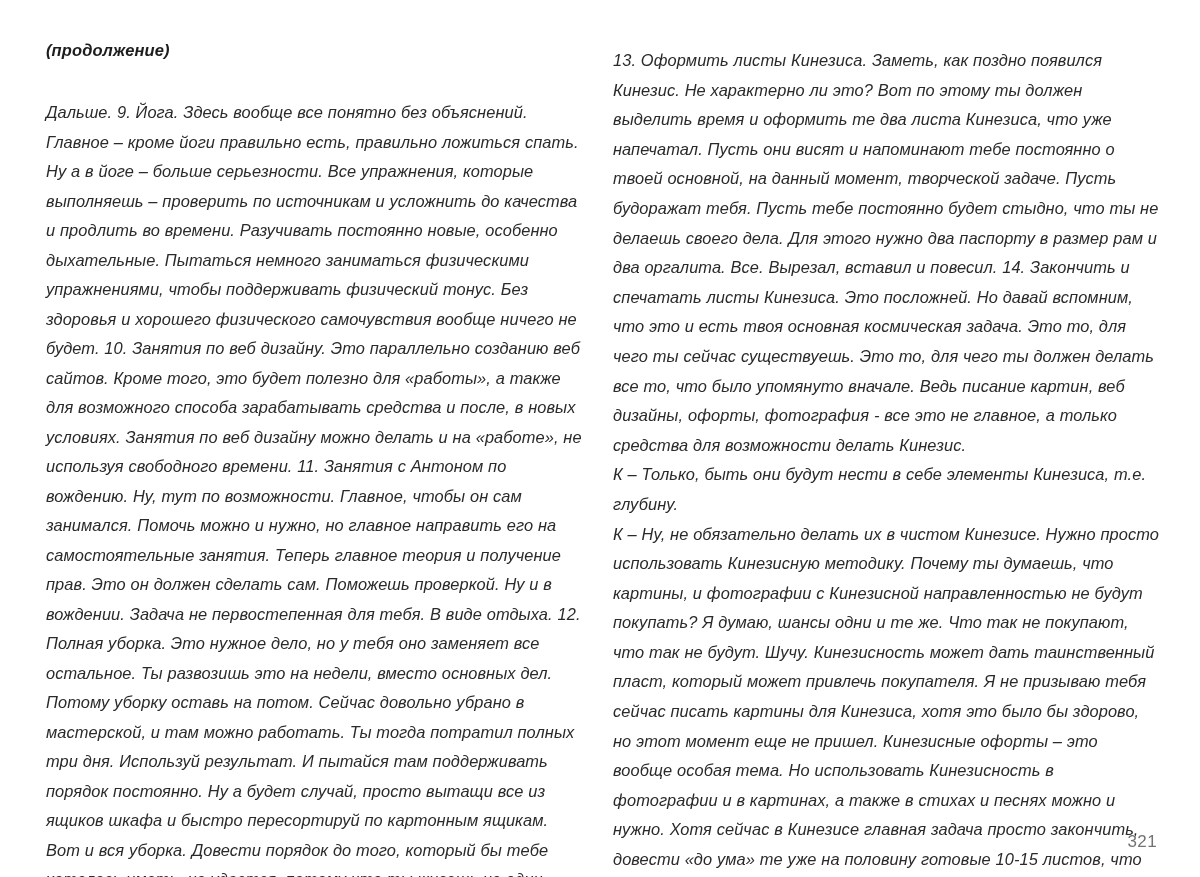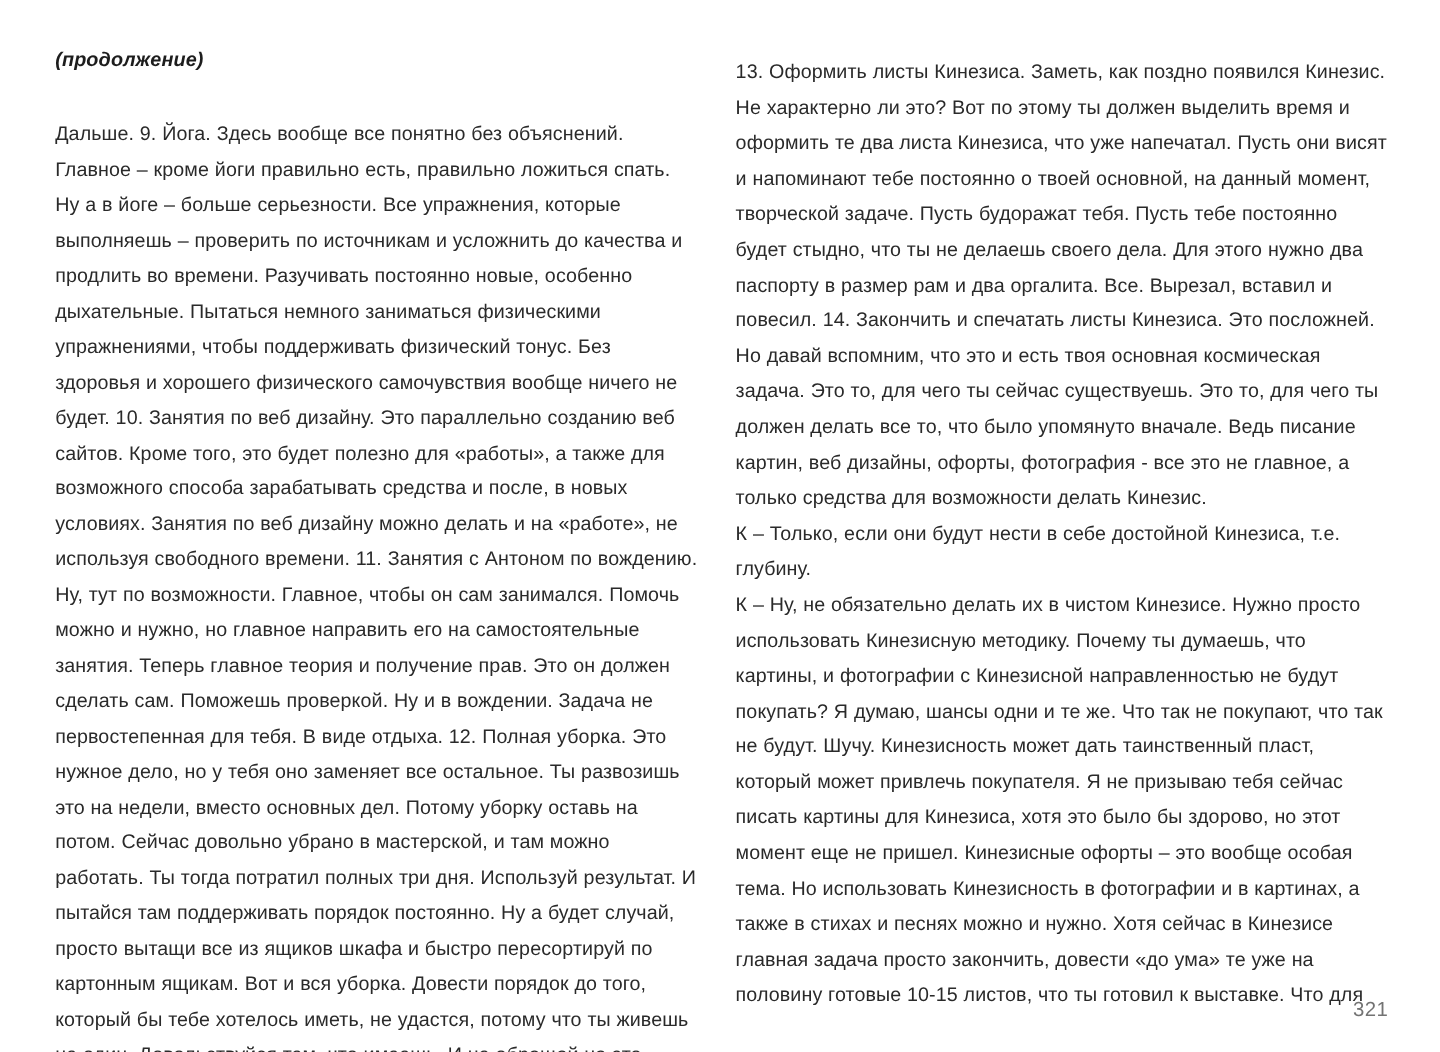--- a/index.html
+++ b/index.html
@@ -63,33 +63,34 @@
     right: 43px;
     top: 832px;
     font-size: 17px;
     line-height: 20px;
     color: #737373;
     letter-spacing: 0.4px;
     margin: 0;
   }
   .para {
     margin: 0;
+    font-style: italic;
   }
 </style>
 </head>
 <body>
 
 <div class="page">
 
   <div class="column col-left">
     <div class="continuation-heading">(продолжение)</div>
     <p class="body-text para">Дальше. 9. Йога. Здесь вообще все понятно без объяснений. Главное – кроме йоги правильно есть, правильно ложиться спать. Ну а в йоге – больше серьезности. Все упражнения, которые выполняешь – проверить по источникам и усложнить до качества и продлить во времени. Разучивать постоянно новые, особенно дыхательные. Пытаться немного заниматься физическими упражнениями, чтобы поддерживать физический тонус. Без здоровья и хорошего физического самочувствия вообще ничего не будет. 10. Занятия по веб дизайну.  Это параллельно созданию веб сайтов. Кроме того, это будет полезно для «работы», а также для возможного способа зарабатывать средства и после, в новых условиях. Занятия по веб дизайну можно делать и на «работе», не используя свободного времени. 11. Занятия с Антоном по вождению.  Ну, тут по возможности. Главное, чтобы он сам занимался. Помочь можно и нужно, но главное направить его на самостоятельные занятия. Теперь главное теория и получение прав. Это он должен сделать сам. Поможешь проверкой. Ну и в вождении. Задача не первостепенная для тебя. В виде отдыха. 12. Полная уборка. Это нужное дело, но у тебя оно заменяет все остальное. Ты развозишь это на недели, вместо основных дел. Потому уборку оставь на потом. Сейчас довольно убрано в мастерской, и там можно работать. Ты тогда потратил полных три дня. Используй результат. И пытайся там поддерживать порядок постоянно. Ну а будет случай, просто вытащи все из ящиков шкафа и быстро пересортируй по картонным ящикам. Вот и вся уборка. Довести порядок до того, который бы тебе хотелось иметь, не удастся, потому что ты живешь не один. Довольствуйся тем, что имеешь. И не обращай на это особого внимания. Главное дело, а не порядок вокруг. Помни это. Следующее.</p>
   </div>
 
   <div class="column col-right">
     <p class="body-text right-col para">13. Оформить листы Кинезиса.  Заметь, как поздно появился Кинезис. Не характерно ли это? Вот по этому ты должен выделить время и оформить те два листа Кинезиса, что уже напечатал. Пусть они висят и напоминают тебе постоянно о твоей основной, на данный момент, творческой задаче. Пусть будоражат тебя. Пусть тебе постоянно будет стыдно, что ты не делаешь своего дела. Для этого нужно два паспорту в размер рам и два оргалита. Все. Вырезал, вставил и повесил. 14. Закончить и спечатать листы Кинезиса.  Это посложней. Но давай вспомним, что это и есть твоя основная космическая задача. Это то, для чего ты сейчас существуешь. Это то, для чего ты должен делать все то, что было упомянуто вначале. Ведь писание картин, веб дизайны, офорты, фотография -  все это не главное, а только средства для возможности делать Кинезис.</p>
-    <p class="body-text right-col para">К – Только, если они будут нести в себе достойной Кинезиса, т.е. глубину.</p>
+    <p class="body-text right-col para">К – Только, быть они будут нести в себе элементы Кинезиса, т.е. глубину.</p>
     <p class="body-text right-col para">К – Ну, не обязательно делать их в чистом Кинезисе. Нужно просто использовать Кинезисную методику. Почему ты думаешь, что картины, и фотографии с Кинезисной направленностью не будут покупать? Я думаю, шансы одни и те же. Что так не покупают, что так не будут. Шучу. Кинезисность может дать таинственный пласт, который может привлечь покупателя. Я не призываю тебя сейчас писать картины для Кинезиса, хотя это было бы здорово, но этот момент еще не пришел. Кинезисные офорты – это вообще особая тема. Но использовать Кинезисность в фотографии и в картинах, а также в стихах и песнях можно и нужно. Хотя сейчас в Кинезисе главная задача просто закончить, довести «до ума» те уже на половину готовые 10-15 листов, что ты готовил к выставке. Что для</p>
   </div>
 
   <div class="page-number">321</div>
 
 </div>
 
 </body></html>

